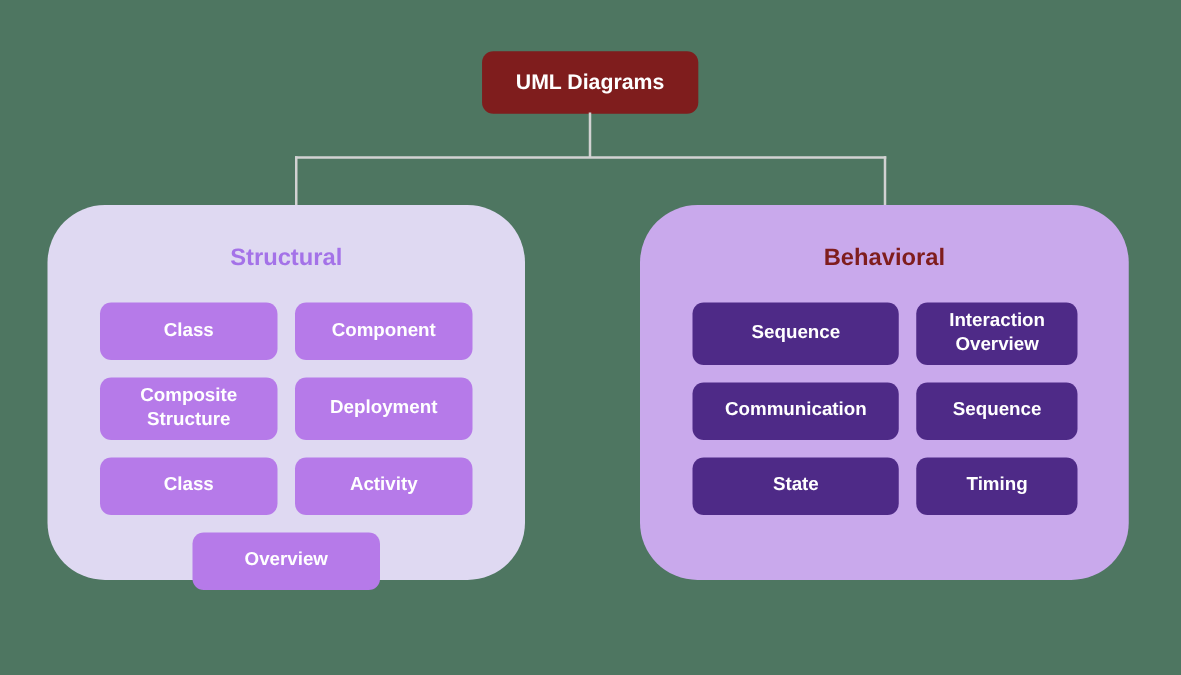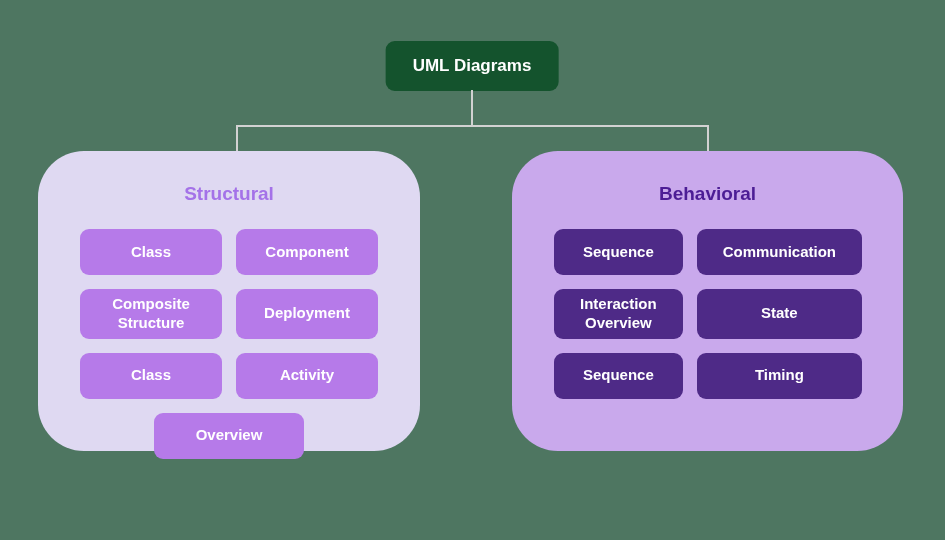--- a/index.html
+++ b/index.html
@@ -9,54 +9,54 @@
     background: #4e7661;
     font-family: "Liberation Sans", sans-serif;
     position: relative;
     overflow: hidden;
   }
   .root-box {
     position: absolute;
     left: 472px;
     top: 41px;
     transform: translateX(-50%);
-    background: #14532d;
+    background: #7f1d1d;
     color: #ffffff;
     font-weight: bold;
     font-size: 17px;
     padding: 15px 27px;
     border-radius: 9px;
     white-space: nowrap;
   }
   .connector {
     position: absolute;
     background: #d2d2d2;
   }
   .conn-v-top   { left: 471px; top: 90px;  width: 2px;   height: 36px; }
   .conn-h       { left: 236px; top: 125px; width: 473px; height: 2px; }
   .conn-v-left  { left: 236px; top: 125px; width: 2px;   height: 40px; }
   .conn-v-right { left: 707px; top: 125px; width: 2px;   height: 40px; }
   .group {
     position: absolute;
-    top: 151px;
+    top: 164px;
     height: 300px;
     border-radius: 46px;
     box-sizing: border-box;
     padding: 26px 42px 0 42px;
   }
   .group.structural { left: 38px;  width: 382px; background: #dfd9f2; }
   .group.behavioral { left: 512px; width: 391px; background: #c9a9ec; }
   .group-title {
     text-align: center;
     font-weight: bold;
     font-size: 19px;
     margin: 6px 0 24px 0;
   }
   .structural .group-title { color: #a472e8; }
-  .behavioral .group-title { color: #4c1d95; }
+  .behavioral .group-title { color: #7f1d1d; }
   .items {
     display: grid;
     grid-template-columns: 1fr 1fr;
     gap: 14px 14px;
   }
   .node {
     border-radius: 9px;
     color: #ffffff;
     font-weight: bold;
     font-size: 15px;
@@ -97,19 +97,19 @@
     <div class="node">Class</div>
     <div class="node">Activity</div>
     <div class="node full">Overview</div>
   </div>
 </div>
 
 <div class="group behavioral">
   <div class="group-title">Behavioral</div>
   <div class="items">
     <div class="node">Sequence</div>
+    <div class="node">Interaction Overview</div>
     <div class="node">Communication</div>
-    <div class="node">Interaction Overview</div>
+    <div class="node">Sequence</div>
     <div class="node">State</div>
-    <div class="node">Sequence</div>
     <div class="node">Timing</div>
   </div>
 </div>
 
 </body></html>

